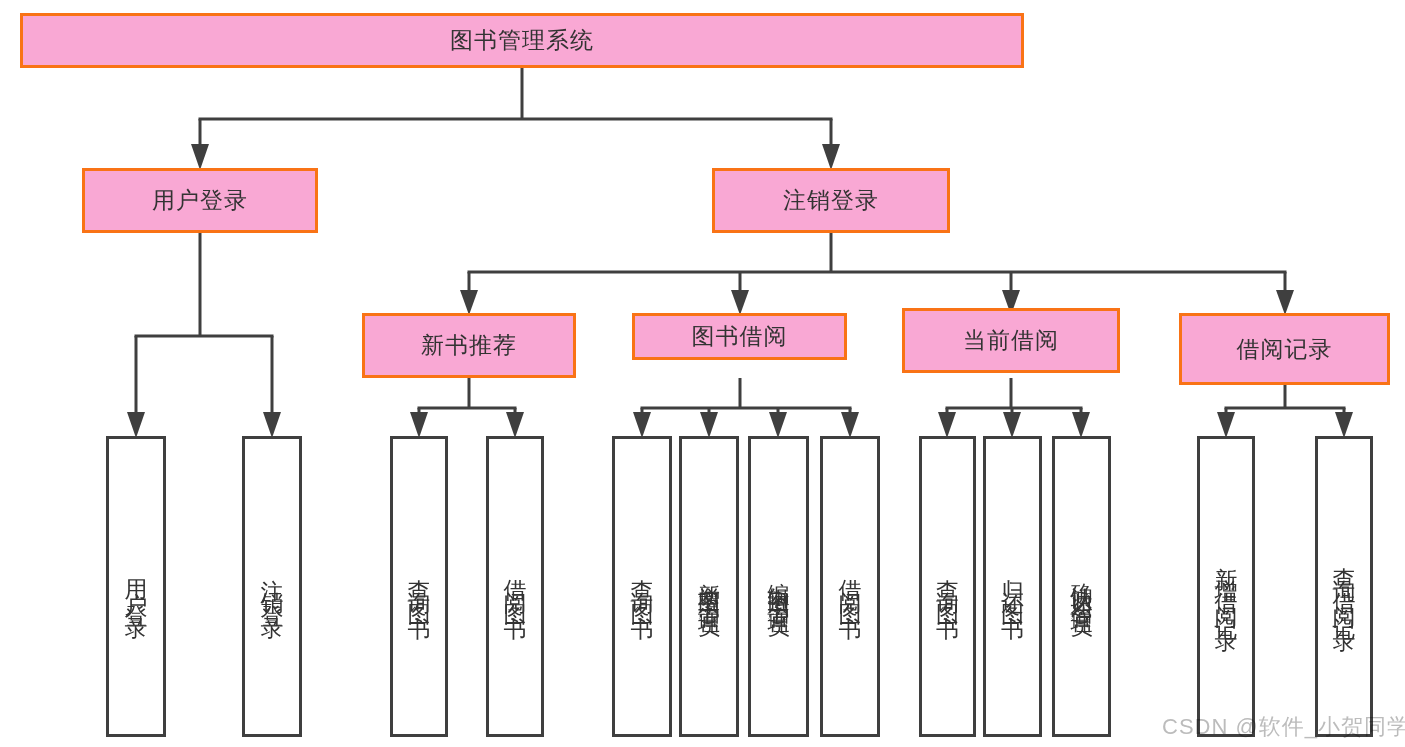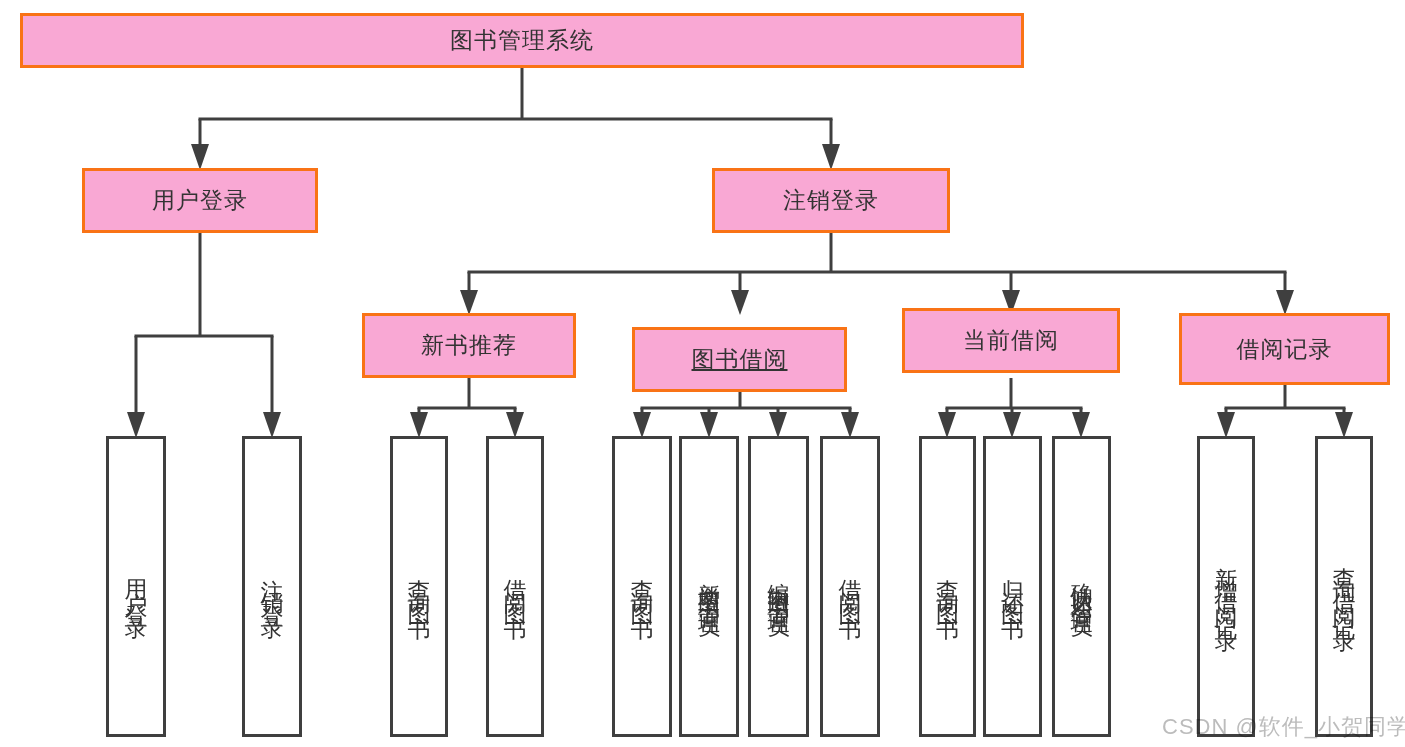--- a/index.html
+++ b/index.html
@@ -151,21 +151,21 @@
   <div class="hbox" style="left:82px; top:168px; width:236px; height:65px;">
     <span>用户登录</span>
   </div>
   <div class="hbox" style="left:712px; top:168px; width:238px; height:65px;">
     <span>注销登录</span>
   </div>
 
   <div class="hbox" style="left:362px; top:313px; width:214px; height:65px;">
     <span>新书推荐</span>
   </div>
-  <div class="hbox" style="left:632px; top:327px; width:215px; height:65px;text-decoration:underline;">
+  <div class="hbox" style="left:632px; top:313px; width:215px; height:47px;">
     <span>图书借阅</span>
   </div>
   <div class="hbox" style="left:902px; top:308px; width:218px; height:65px;">
     <span>当前借阅</span>
   </div>
   <div class="hbox" style="left:1179px; top:313px; width:211px; height:72px;">
     <span>借阅记录</span>
   </div>
 
   <div class="vbox" style="left:106px; width:60px;">

